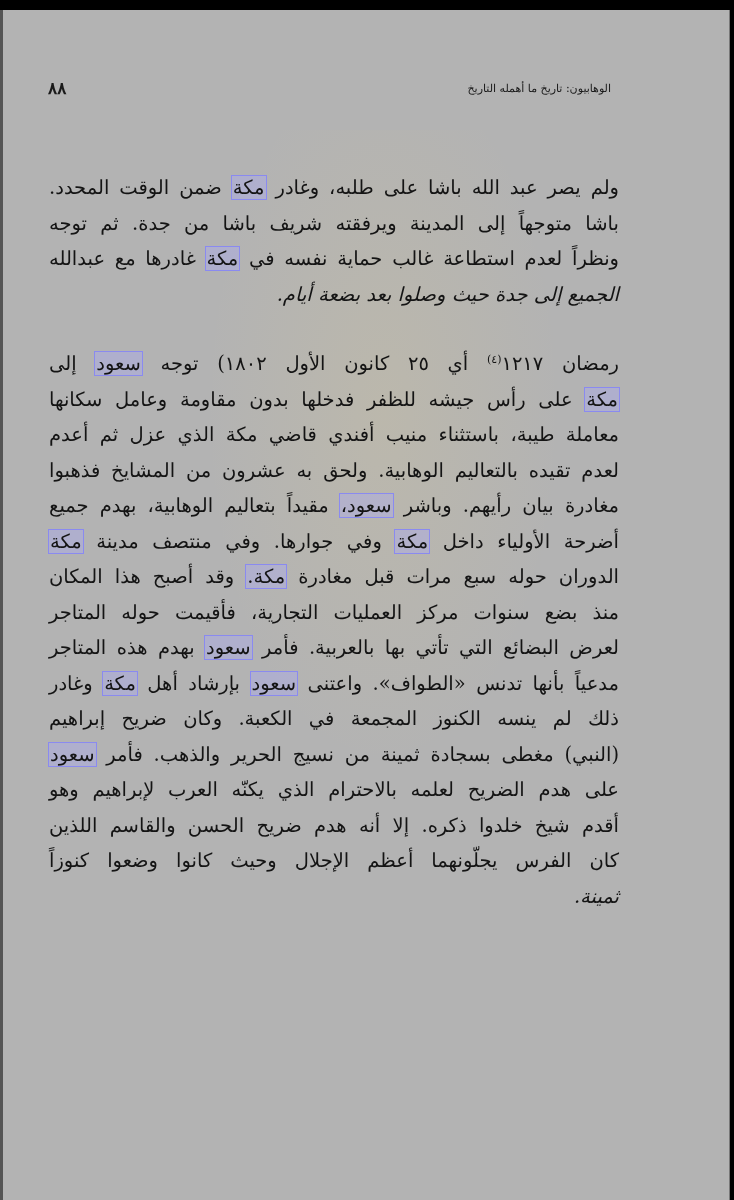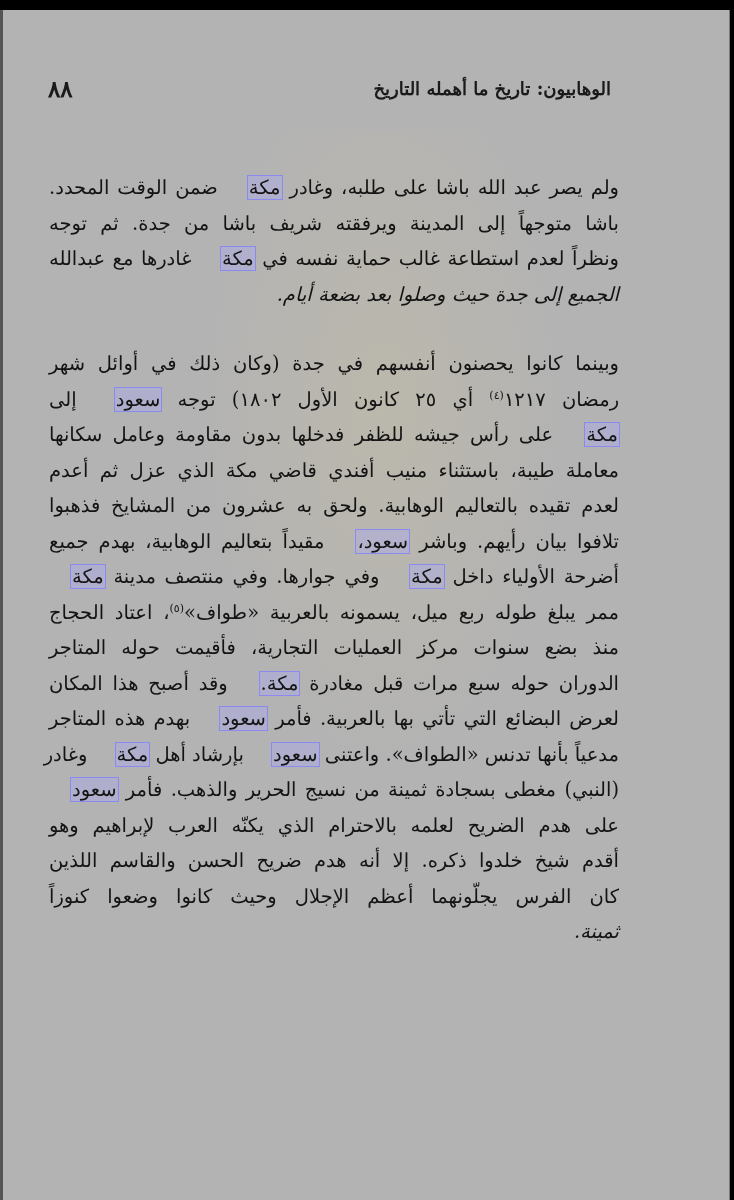--- a/index.html
+++ b/index.html
@@ -20,35 +20,34 @@
   .watermark {
     position: absolute; left: 170px; top: 120px; width: 420px; height: 700px;
     background: radial-gradient(ellipse at 50% 40%, rgba(225,205,140,0.18) 0%, rgba(225,205,140,0.0) 60%);
     pointer-events: none;
   }
   .header {
     position: absolute; top: 64px; left: 45px; right: 118px; height: 28px;
     direction: rtl; display: flex; justify-content: space-between; align-items: center;
     color: #1a1a1a;
   }
-  .running-title { font-size: 18px; font-weight: bold; }
-  .page-number { font-size: 23px; font-weight: bold; }
+  .running-title { font-size: 11px; font-weight: normal; }
+  .page-number { font-size: 17px; font-weight: bold; }
   .body-text {
     position: absolute; top: 160px; left: 46px; width: 570px;
     direction: rtl; text-align: justify; text-align-last: right;
     color: #141414; font-size: 19.5px; line-height: 35.5px;
   }
   .line { display: block; white-space: nowrap; text-align-last: justify; text-align: justify; height: 35.5px; }
   .line.last { text-align-last: right; font-style: italic; }
   .para { margin: 0 0 34px 0; }
   .hl {
     background: rgba(170,170,255,0.35);
     outline: 1px solid #8a8af0;
     padding: 0 1px;
-    margin-left: 22px;
   }
   sup { font-size: 11px; line-height: 0; }
 </style>
 </head>
 <body>
 
 <div class="top-bar"></div>
 
 <div class="page">
   <div class="watermark"></div>
@@ -59,32 +58,31 @@
   </div>
 
   <div class="body-text" id="body-text">
       <div class="para">
         <span class="line"><span>ولم يصر عبد الله باشا على طلبه، وغادر </span><span class="hl">مكة</span><span> ضمن الوقت المحدد.</span></span>
         <span class="line"><span>باشا متوجهاً إلى المدينة ويرفقته شريف باشا من جدة. ثم توجه</span></span>
         <span class="line"><span>ونظراً لعدم استطاعة غالب حماية نفسه في </span><span class="hl">مكة</span><span> غادرها مع عبدالله</span></span>
         <span class="line last"><span>الجميع إلى جدة حيث وصلوا بعد بضعة أيام.</span></span>
       </div>
       <div class="para">
-        <span class="line"><span>وبينما كانوا يحصنون أنفسهم في جدة (وكان ذلك في أوائل شهر</span></span>
         <span class="line"><span>رمضان ١٢١٧</span><sup>(٤)</sup><span> أي ٢٥ كانون الأول ١٨٠٢) توجه </span><span class="hl">سعود</span><span> إلى</span></span>
         <span class="line"><span class="hl">مكة</span><span> على رأس جيشه للظفر فدخلها بدون مقاومة وعامل سكانها</span></span>
         <span class="line"><span>معاملة طيبة، باستثناء منيب أفندي قاضي مكة الذي عزل ثم أعدم</span></span>
         <span class="line"><span>لعدم تقيده بالتعاليم الوهابية. ولحق به عشرون من المشايخ فذهبوا</span></span>
-        <span class="line"><span>تلافوا بيان رأيهم. وباشر </span><span class="hl">سعود،</span><span> مقيداً بتعاليم الوهابية، بهدم جميع</span></span>
+        <span class="line"><span>مغادرة بيان رأيهم. وباشر </span><span class="hl">سعود،</span><span> مقيداً بتعاليم الوهابية، بهدم جميع</span></span>
         <span class="line"><span>أضرحة الأولياء داخل </span><span class="hl">مكة</span><span> وفي جوارها. وفي منتصف مدينة </span><span class="hl">مكة</span></span>
-        <span class="line"><span>ممر يبلغ طوله ربع ميل، يسمونه بالعربية «طواف»</span><sup>(٥)</sup><span>، اعتاد الحجاج</span></span>
+        <span class="line"><span>الدوران حوله سبع مرات قبل مغادرة </span><span class="hl">مكة.</span><span> وقد أصبح هذا المكان</span></span>
         <span class="line"><span>منذ بضع سنوات مركز العمليات التجارية، فأقيمت حوله المتاجر</span></span>
-        <span class="line"><span>الدوران حوله سبع مرات قبل مغادرة </span><span class="hl">مكة.</span><span> وقد أصبح هذا المكان</span></span>
         <span class="line"><span>لعرض البضائع التي تأتي بها بالعربية. فأمر </span><span class="hl">سعود</span><span> بهدم هذه المتاجر</span></span>
         <span class="line"><span>مدعياً بأنها تدنس «الطواف». واعتنى </span><span class="hl">سعود</span><span> بإرشاد أهل </span><span class="hl">مكة</span><span> وغادر</span></span>
+        <span class="line"><span>ذلك لم ينسه الكنوز المجمعة في الكعبة. وكان ضريح إبراهيم</span></span>
         <span class="line"><span>(النبي) مغطى بسجادة ثمينة من نسيج الحرير والذهب. فأمر </span><span class="hl">سعود</span></span>
         <span class="line"><span>على هدم الضريح لعلمه بالاحترام الذي يكنّه العرب لإبراهيم وهو</span></span>
         <span class="line"><span>أقدم شيخ خلدوا ذكره. إلا أنه هدم ضريح الحسن والقاسم اللذين</span></span>
         <span class="line"><span>كان الفرس يجلّونهما أعظم الإجلال وحيث كانوا وضعوا كنوزاً</span></span>
         <span class="line last"><span>ثمينة.</span></span>
       </div>
     </div>
 </div>
 
 </body></html>

